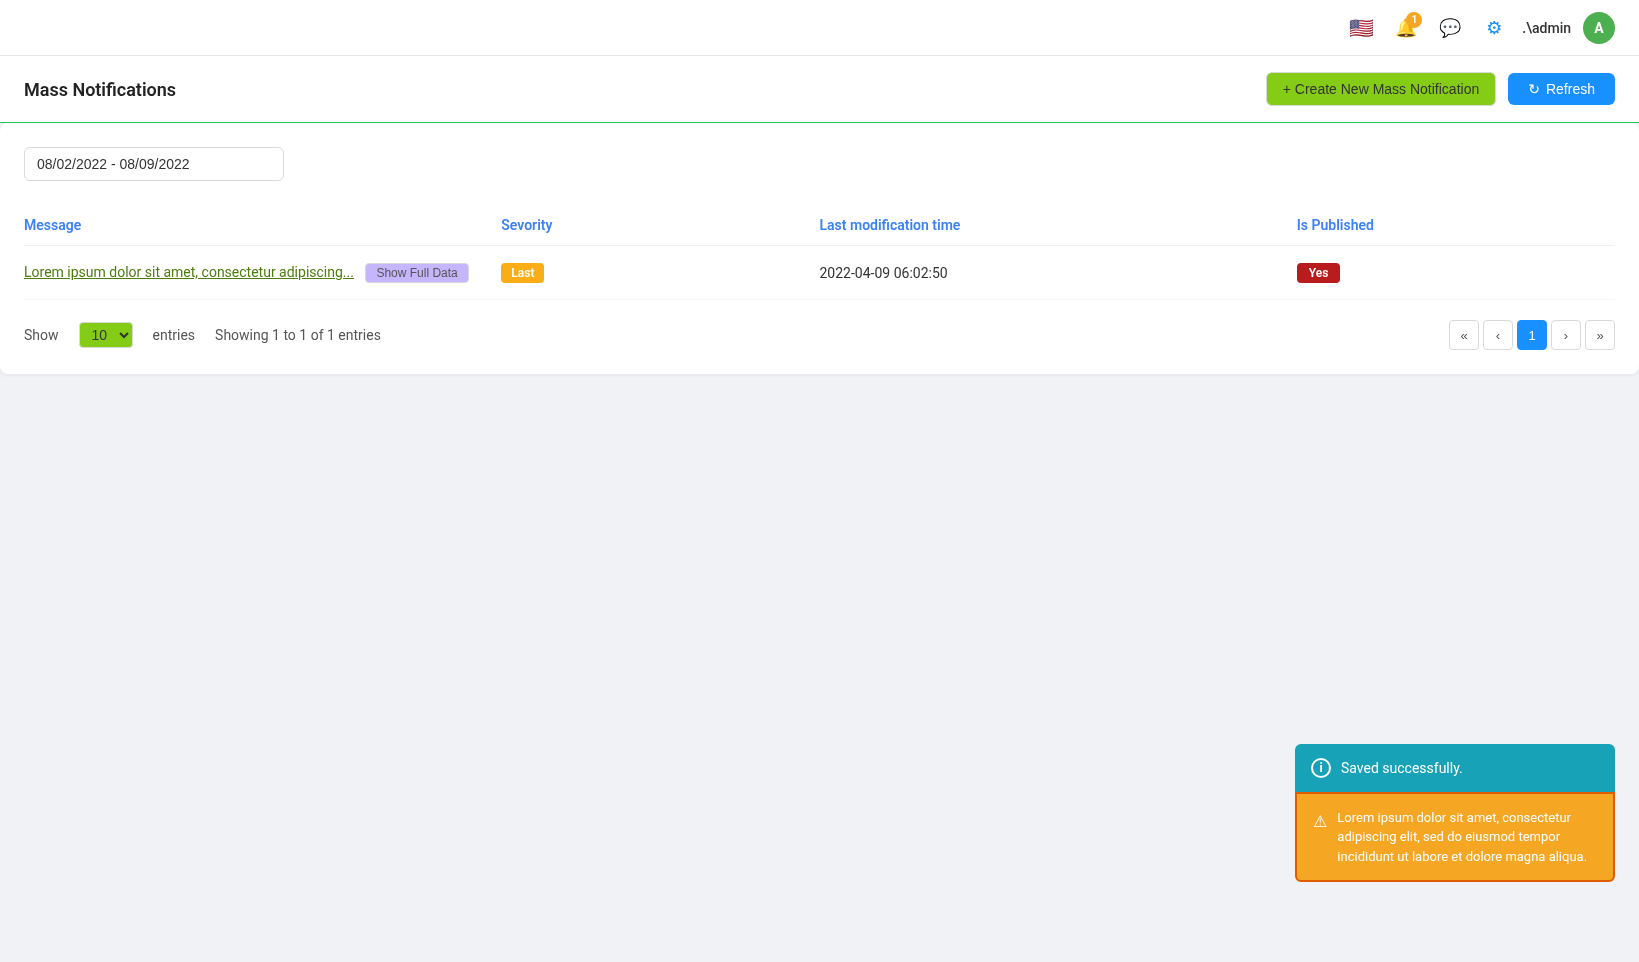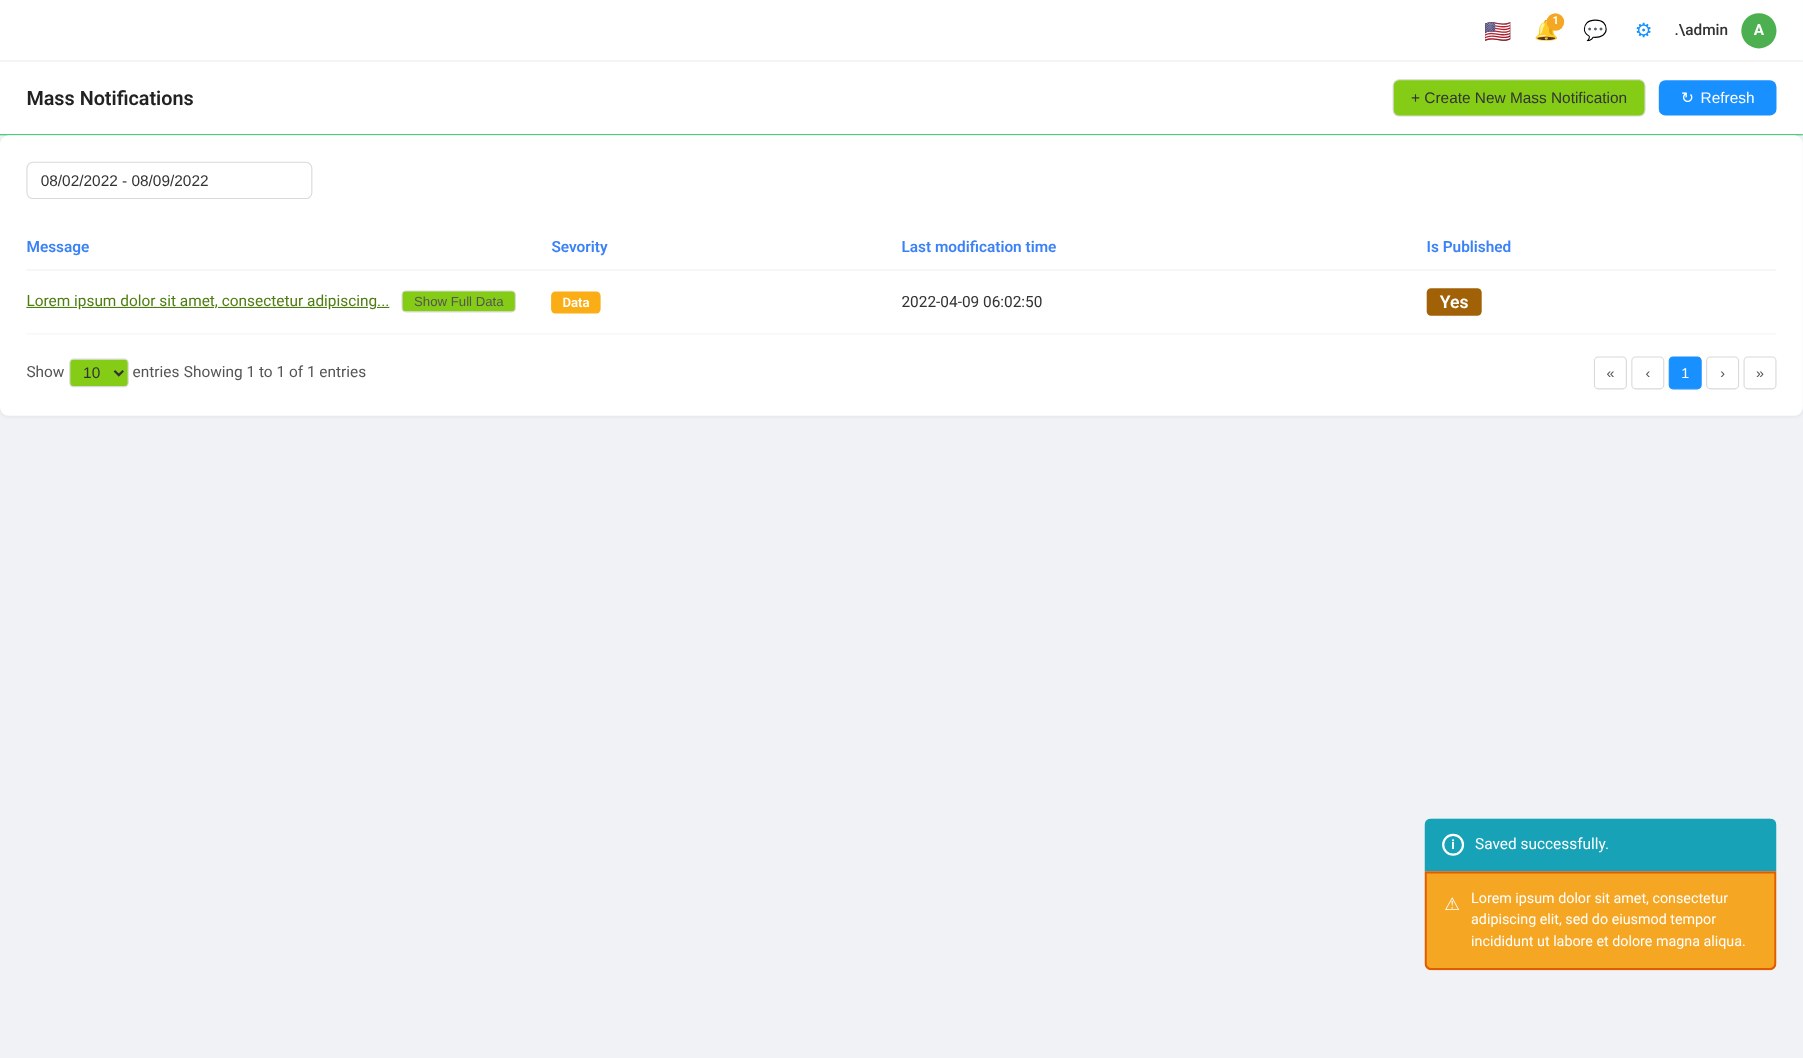--- a/index.html
+++ b/index.html
@@ -165,61 +165,61 @@
     .table-cell {
       padding-right: 16px;
     }
     .message-text {
       color: #4d7c0f;
       font-size: 14px;
       line-height: 1.5;
       text-decoration: underline;
     }
     .show-full-data-btn {
-      background: #84cc16;
+      background: #c4b5fd;
       border: 1px solid #d9d9d9;
       border-radius: 4px;
       padding: 2px 10px;
       font-size: 12px;
       color: #555;
       cursor: pointer;
       margin-left: 8px;
     }
 
     
     .badge-warn {
       background: #faad14;
       color: #fff;
       padding: 3px 10px;
       border-radius: 4px;
       font-size: 12px;
       font-weight: 600;
       display: inline-block;
     }
     .badge-yes {
-      background: #a16207;
+      background: #b91c1c;
       color: #fff;
       padding: 3px 12px;
       border-radius: 4px;
-      font-size: 16px;
+      font-size: 12px;
       font-weight: 600;
       display: inline-block;
     }
 
     
     .table-footer {
       display: flex;
       align-items: center;
       justify-content: space-between;
       margin-top: 20px;
     }
     .show-entries {
       display: flex;
       align-items: center;
-      gap: 4px;
+      gap: 20px;
       color: #555;
       font-size: 14px;
     }
     .entries-select {
       border: 1px solid #d9d9d9;
       border-radius: 4px;
       padding: 3px 8px;
       font-size: 14px;
       background: #84cc16;
       cursor: pointer;
@@ -346,21 +346,21 @@
       <div class="table-cell">Is Published</div>
     </div>
 
     
     <div class="table-row">
       <div class="table-cell">
         <span class="message-text">Lorem ipsum dolor sit amet, consectetur adipiscing...</span>
         <button class="show-full-data-btn">Show Full Data</button>
       </div>
       <div class="table-cell">
-        <span class="badge-warn">Data</span>
+        <span class="badge-warn">Last</span>
       </div>
       <div class="table-cell">2022-04-09 06:02:50</div>
       <div class="table-cell">
         <span class="badge-yes">Yes</span>
       </div>
     </div>
 
     
     <div class="table-footer">
       <div class="show-entries">

